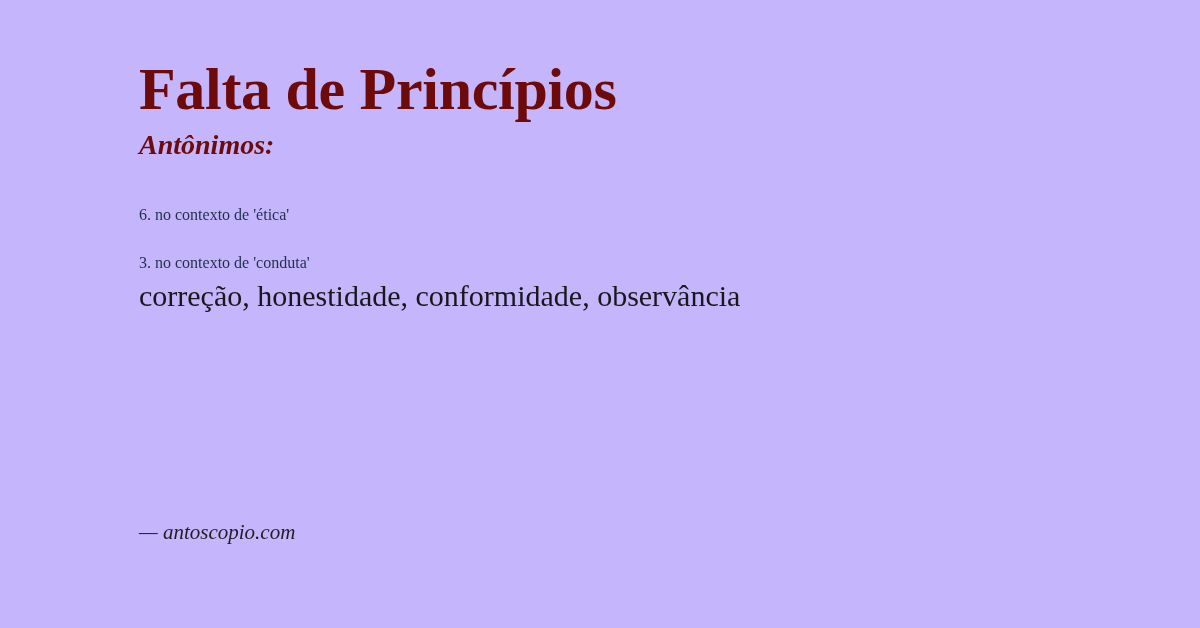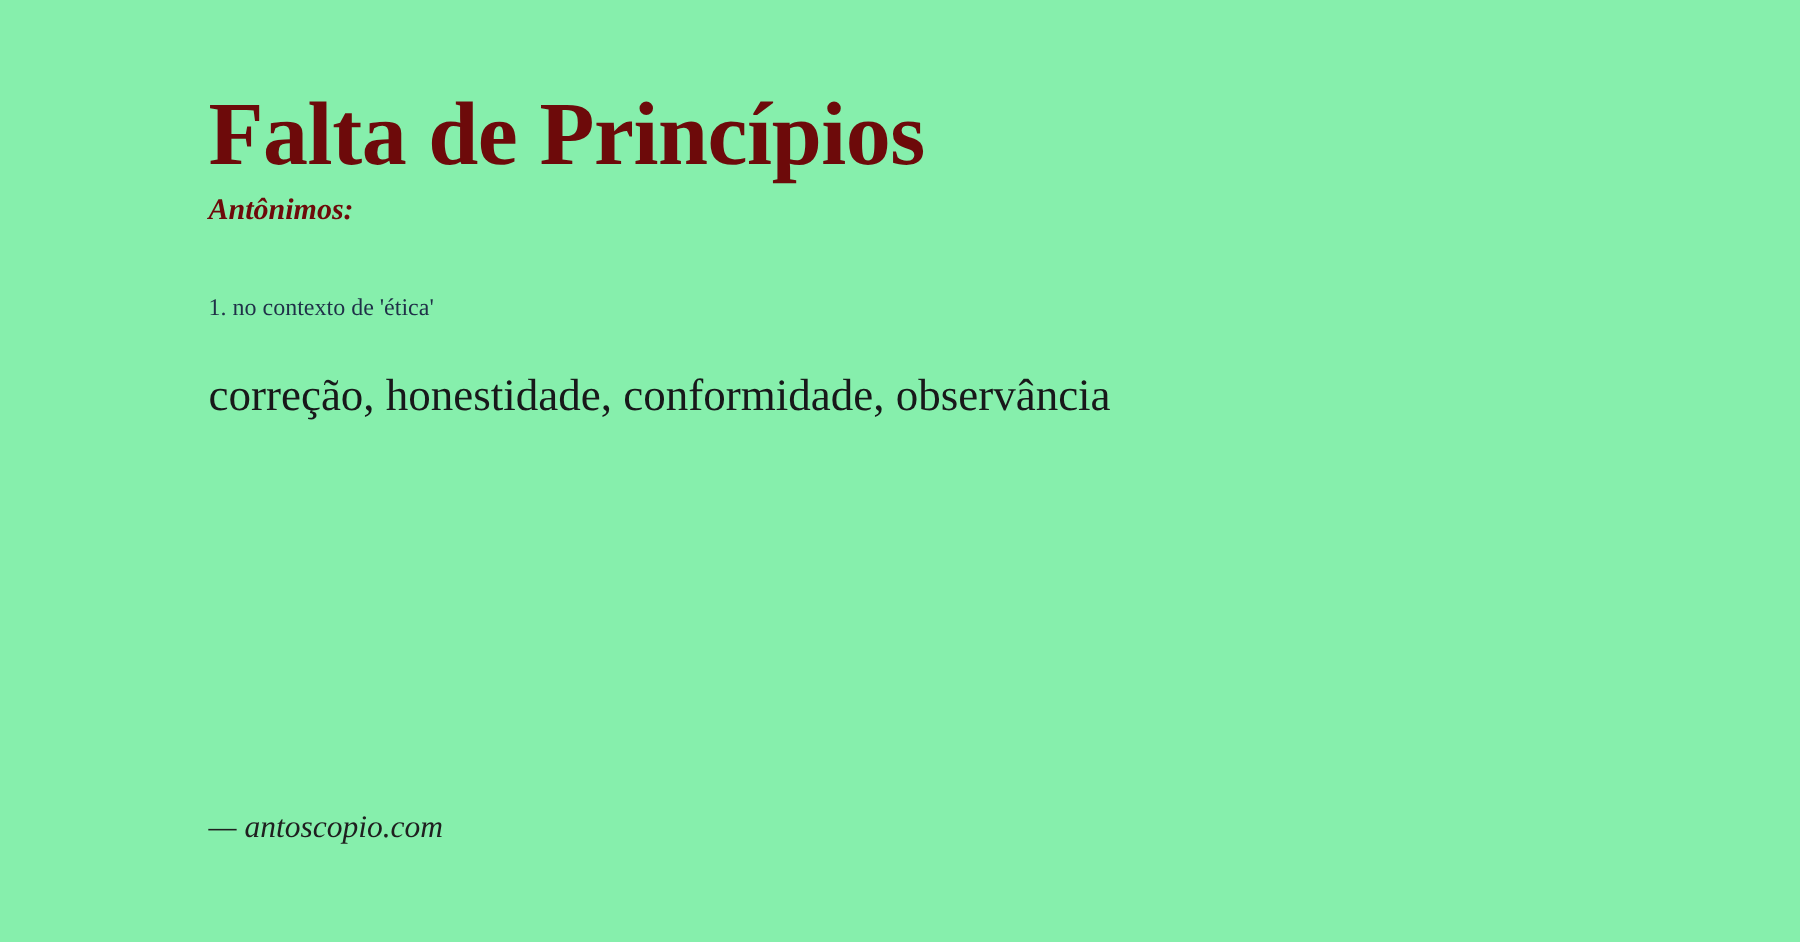--- a/index.html
+++ b/index.html
@@ -15,42 +15,42 @@
     overflow: hidden;
     -webkit-font-smoothing: antialiased;
   }
 
   .card {
     position: relative;
     width: 1200px;
     height: 628px;
     box-sizing: border-box;
     padding: 0 0 0 139px;
-    background: #86efac;
+    background: #c4b5fd;
   }
 
   
   .header {
     padding-top: 58px;
   }
 
   .title {
     font-family: "Liberation Serif", "DejaVu Serif", serif;
     font-size: 60px;
     font-weight: 700;
     line-height: 1.06;
     color: #6d0a0a;
     letter-spacing: -0.3px;
     margin: 0;
     white-space: nowrap;
   }
 
   .subtitle {
     font-family: "Liberation Serif", "DejaVu Serif", serif;
-    font-size: 20px;
+    font-size: 28px;
     font-weight: 700;
     font-style: italic;
     color: #6d0a0a;
     margin: 6px 0 0 0;
     line-height: 1.2;
     white-space: nowrap;
   }
 
   
   .senses {
@@ -81,21 +81,21 @@
     color: #18181a;
     line-height: 1.3;
     margin: 0;
     white-space: nowrap;
   }
 
   
   .footer {
     position: absolute;
     left: 139px;
-    top: 539px;
+    top: 520px;
   }
 
   .source {
     font-family: "Liberation Serif", "DejaVu Serif", serif;
     font-size: 21px;
     font-style: italic;
     color: #1f1f1f;
     line-height: 1.2;
     margin: 0;
     white-space: nowrap;
@@ -107,27 +107,28 @@
 <div class="card">
 
   <div class="header">
     <h1 class="title">Falta de Princípios</h1>
     <div class="subtitle">Antônimos:</div>
   </div>
 
   <div class="senses">
 
     <div class="sense-group">
-      <div class="sense-context">1. no contexto de 'ética'</div>
+      <div class="sense-context">6. no contexto de 'ética'</div>
     </div>
 
     <div class="sense-group">
     </div>
 
     <div class="sense-group">
+      <div class="sense-context">3. no contexto de 'conduta'</div>
       <div class="sense-words">correção, honestidade, conformidade, observância</div>
     </div>
 
   </div>
 
   <div class="footer">
     <div class="source">— antoscopio.com</div>
   </div>
 
 </div>

